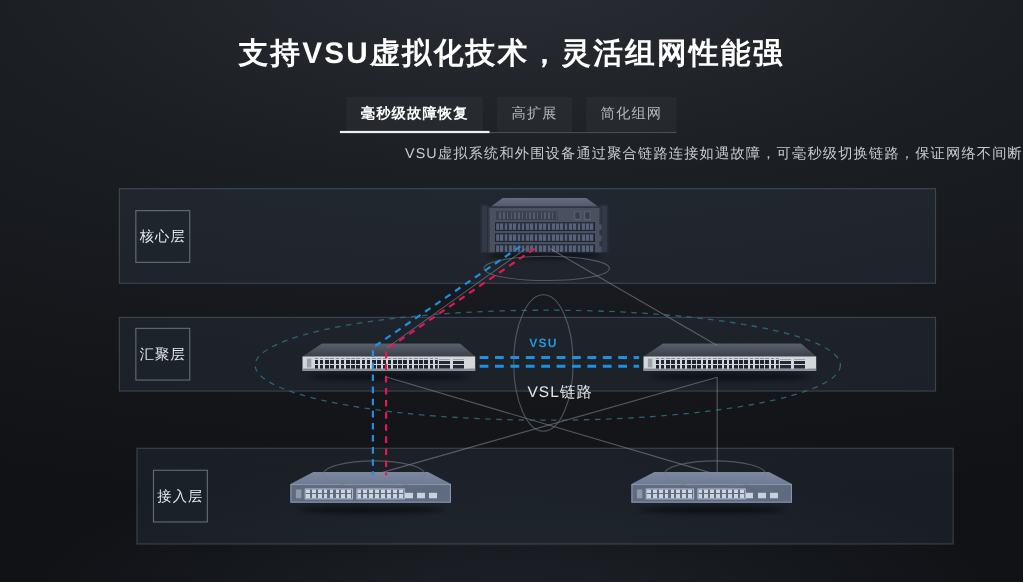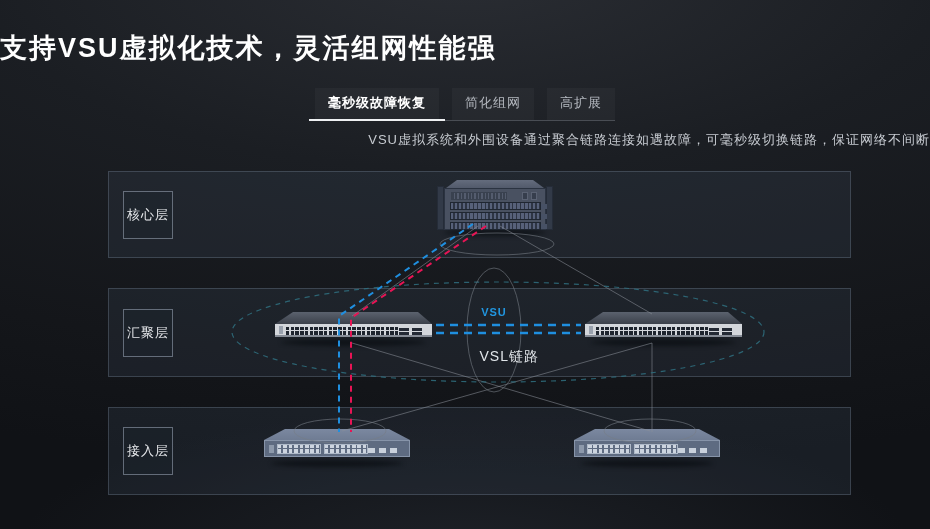--- a/index.html
+++ b/index.html
@@ -8,21 +8,21 @@
 
   .page{
     position:relative;width:930px;height:529px;overflow:hidden;
     background:
       radial-gradient(80% 45% at 50% 104%, rgba(40,45,53,.55) 0%, rgba(40,45,53,0) 60%),
       radial-gradient(130% 95% at 50% -6%, #2a2d33 0%, #1b1e23 40%, #14161a 78%, #101216 100%);
   }
 
   
   .title{
-    position:absolute;top:30px;left:0;width:100%;
+    position:absolute;top:30px;left:0;width:100%;text-align:center;
     color:#ffffff;font-size:27px;font-weight:700;letter-spacing:2px;
   }
   .tabs{
     position:absolute;top:88px;left:0;width:100%;
     display:flex;justify-content:center;
   }
   .tabs-inner{position:relative;display:inline-flex;gap:13px;padding-bottom:0;}
   .tabs-inner::after{
     content:"";position:absolute;left:0;right:0;bottom:0;height:1px;background:#494d54;
   }
@@ -41,22 +41,22 @@
 
   
   .diagram{position:absolute;left:0;top:160px;width:930px;height:369px;}
   .band{
     position:absolute;left:108px;width:743px;
     background:rgba(64,78,98,0.20);
     border:1px solid rgba(132,148,168,0.30);
     z-index:1;
   }
   .band.core{top:11px;height:87px;}
-  .band.agg{top:128px;height:89px;}
-  .band.acc{top:247px;height:88px;}
+  .band.agg{top:128px;height:68px;}
+  .band.acc{top:247px;height:88px;margin-left:16px;}
   .layer-label{
     position:absolute;left:14px;top:50%;transform:translateY(-50%);
     width:50px;height:48px;display:flex;align-items:center;justify-content:center;
     border:1px solid rgba(160,172,188,0.55);background:rgba(30,36,46,0.35);
     color:#e8eaed;font-size:13px;letter-spacing:1px;
   }
 
   .dev{position:absolute;z-index:3;}
   .dev .shadow{
     position:absolute;left:6%;right:6%;bottom:-4px;height:7px;border-radius:50%;
@@ -135,22 +135,22 @@
 </head>
 <body>
 
 <div class="page">
 
   <div class="title">支持VSU虚拟化技术，灵活组网性能强</div>
 
   <div class="tabs">
     <div class="tabs-inner">
       <div class="tab active">毫秒级故障恢复</div>
+      <div class="tab">高扩展</div>
       <div class="tab">简化组网</div>
-      <div class="tab">高扩展</div>
     </div>
   </div>
 
   <div class="desc">VSU虚拟系统和外围设备通过聚合链路连接如遇故障，可毫秒级切换链路，保证网络不间断</div>
 
   <div class="diagram">
 
     <div class="band core">
       <div class="layer-label">核心层</div>
     </div>

